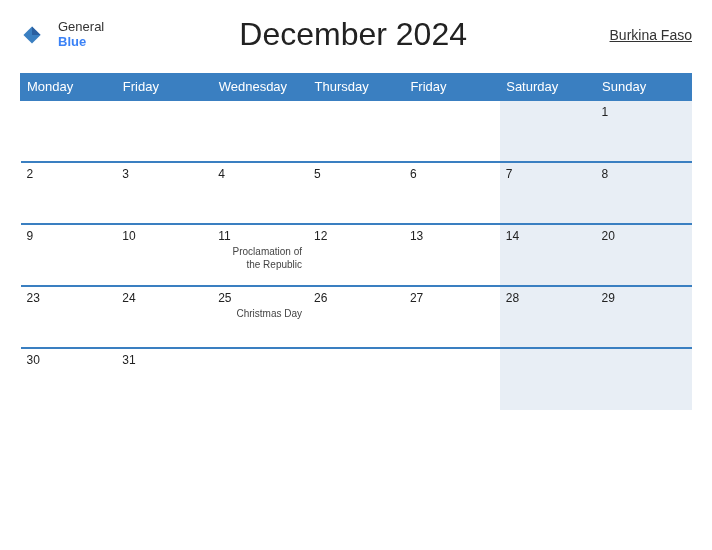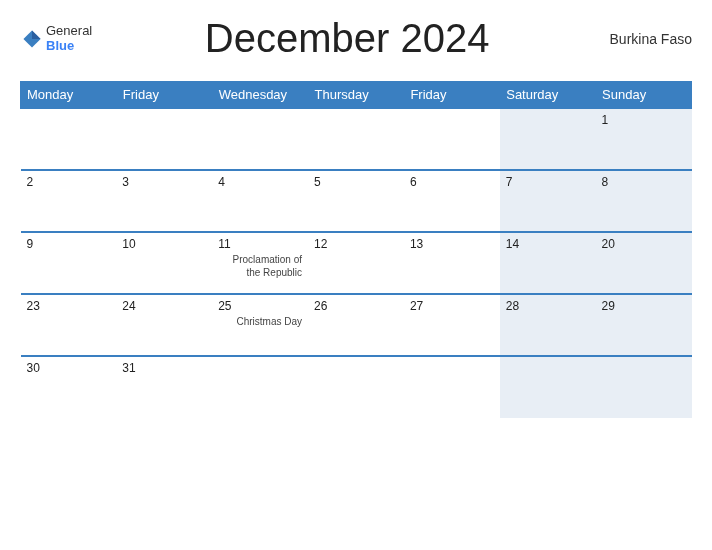--- a/index.html
+++ b/index.html
@@ -18,46 +18,47 @@
     }
     .header {
       display: flex;
       align-items: center;
       justify-content: space-between;
       margin-bottom: 10px;
     }
     .logo {
       display: flex;
       align-items: center;
-      gap: 0;
+      gap: 12px;
     }
     .logo-text {
       font-size: 13px;
       color: #333;
       line-height: 1.1;
     }
     .logo-text span.general { display: block; }
     .logo-text span.blue { display: block; color: #3b82f6; font-weight: bold; }
     .logo-icon {
       width: 24px;
       height: 24px;
       margin-right: 2px;
     }
     .month-title {
-      font-size: 40px;
+      font-size: 32px;
       font-weight: normal;
       color: #222;
       text-align: center;
       flex: 1;
     }
     .country {
       font-size: 14px;
       color: #333;
       text-align: right;
       min-width: 90px;
+      text-decoration: underline;
     }
     .calendar {
       width: 100%;
       border-collapse: collapse;
       margin-top: 20px;
     }
     .calendar thead tr th {
       background: #3a7fc1;
       color: #fff;
       font-size: 13px;

